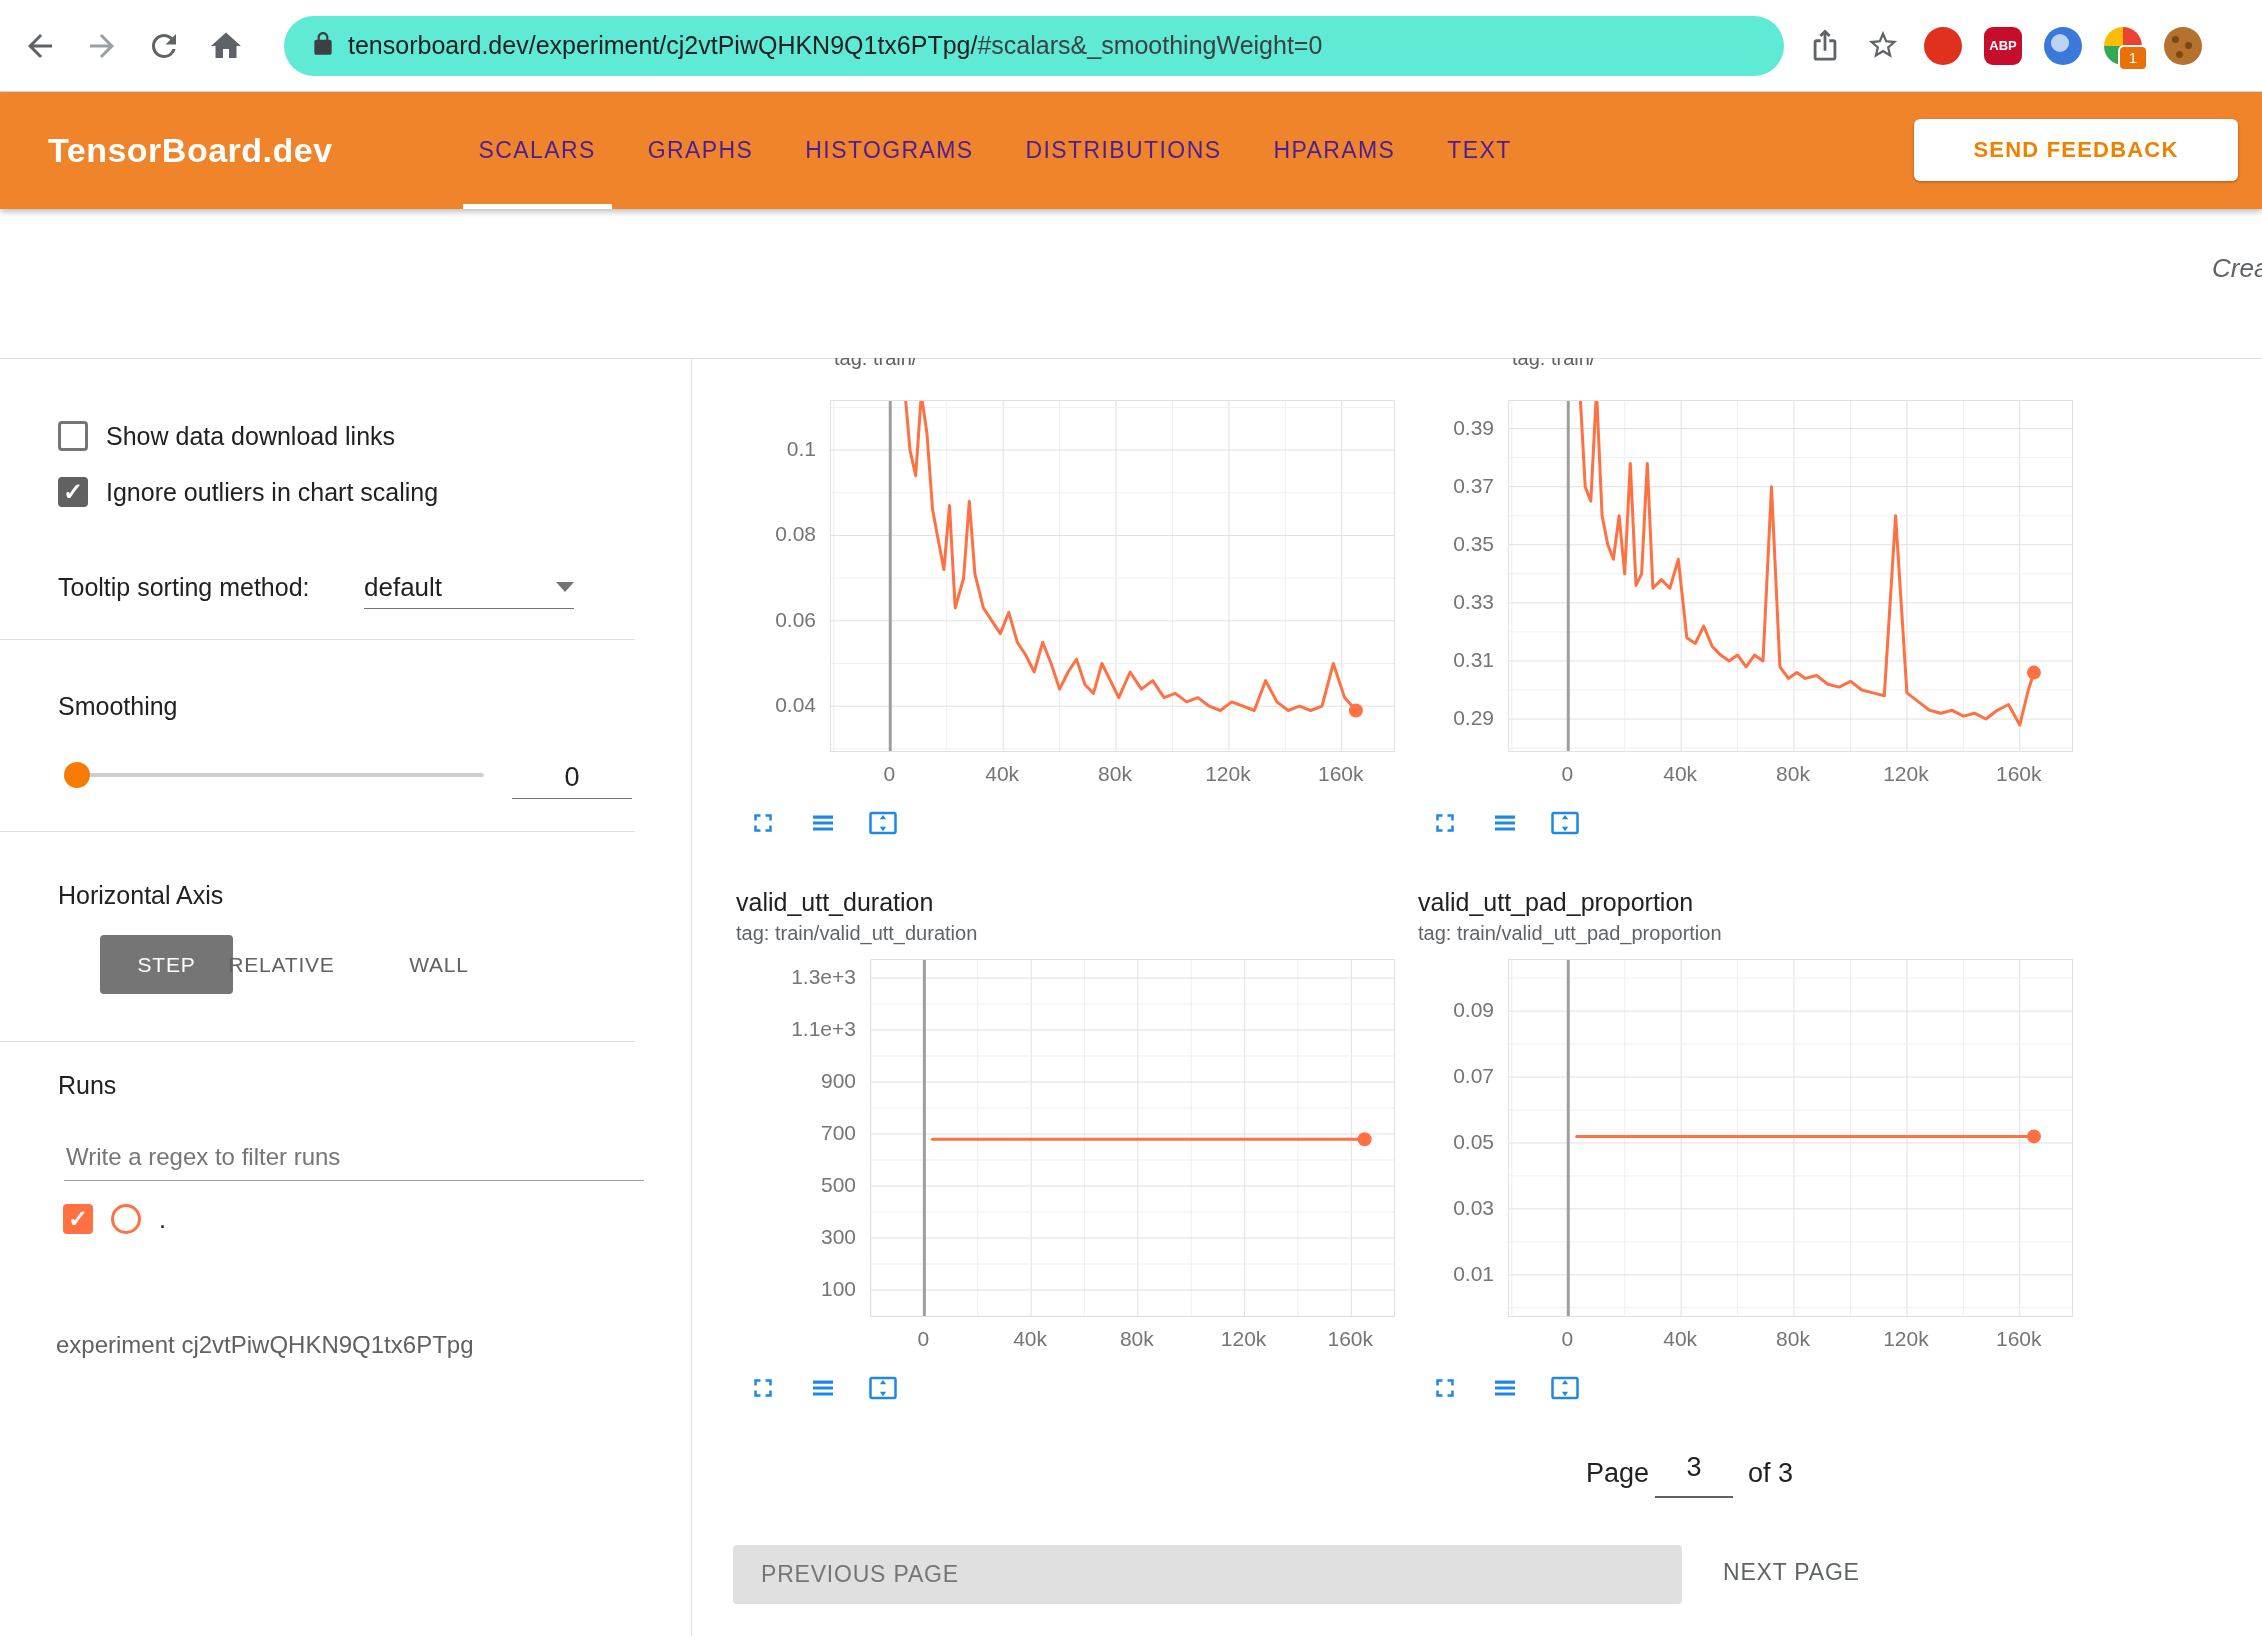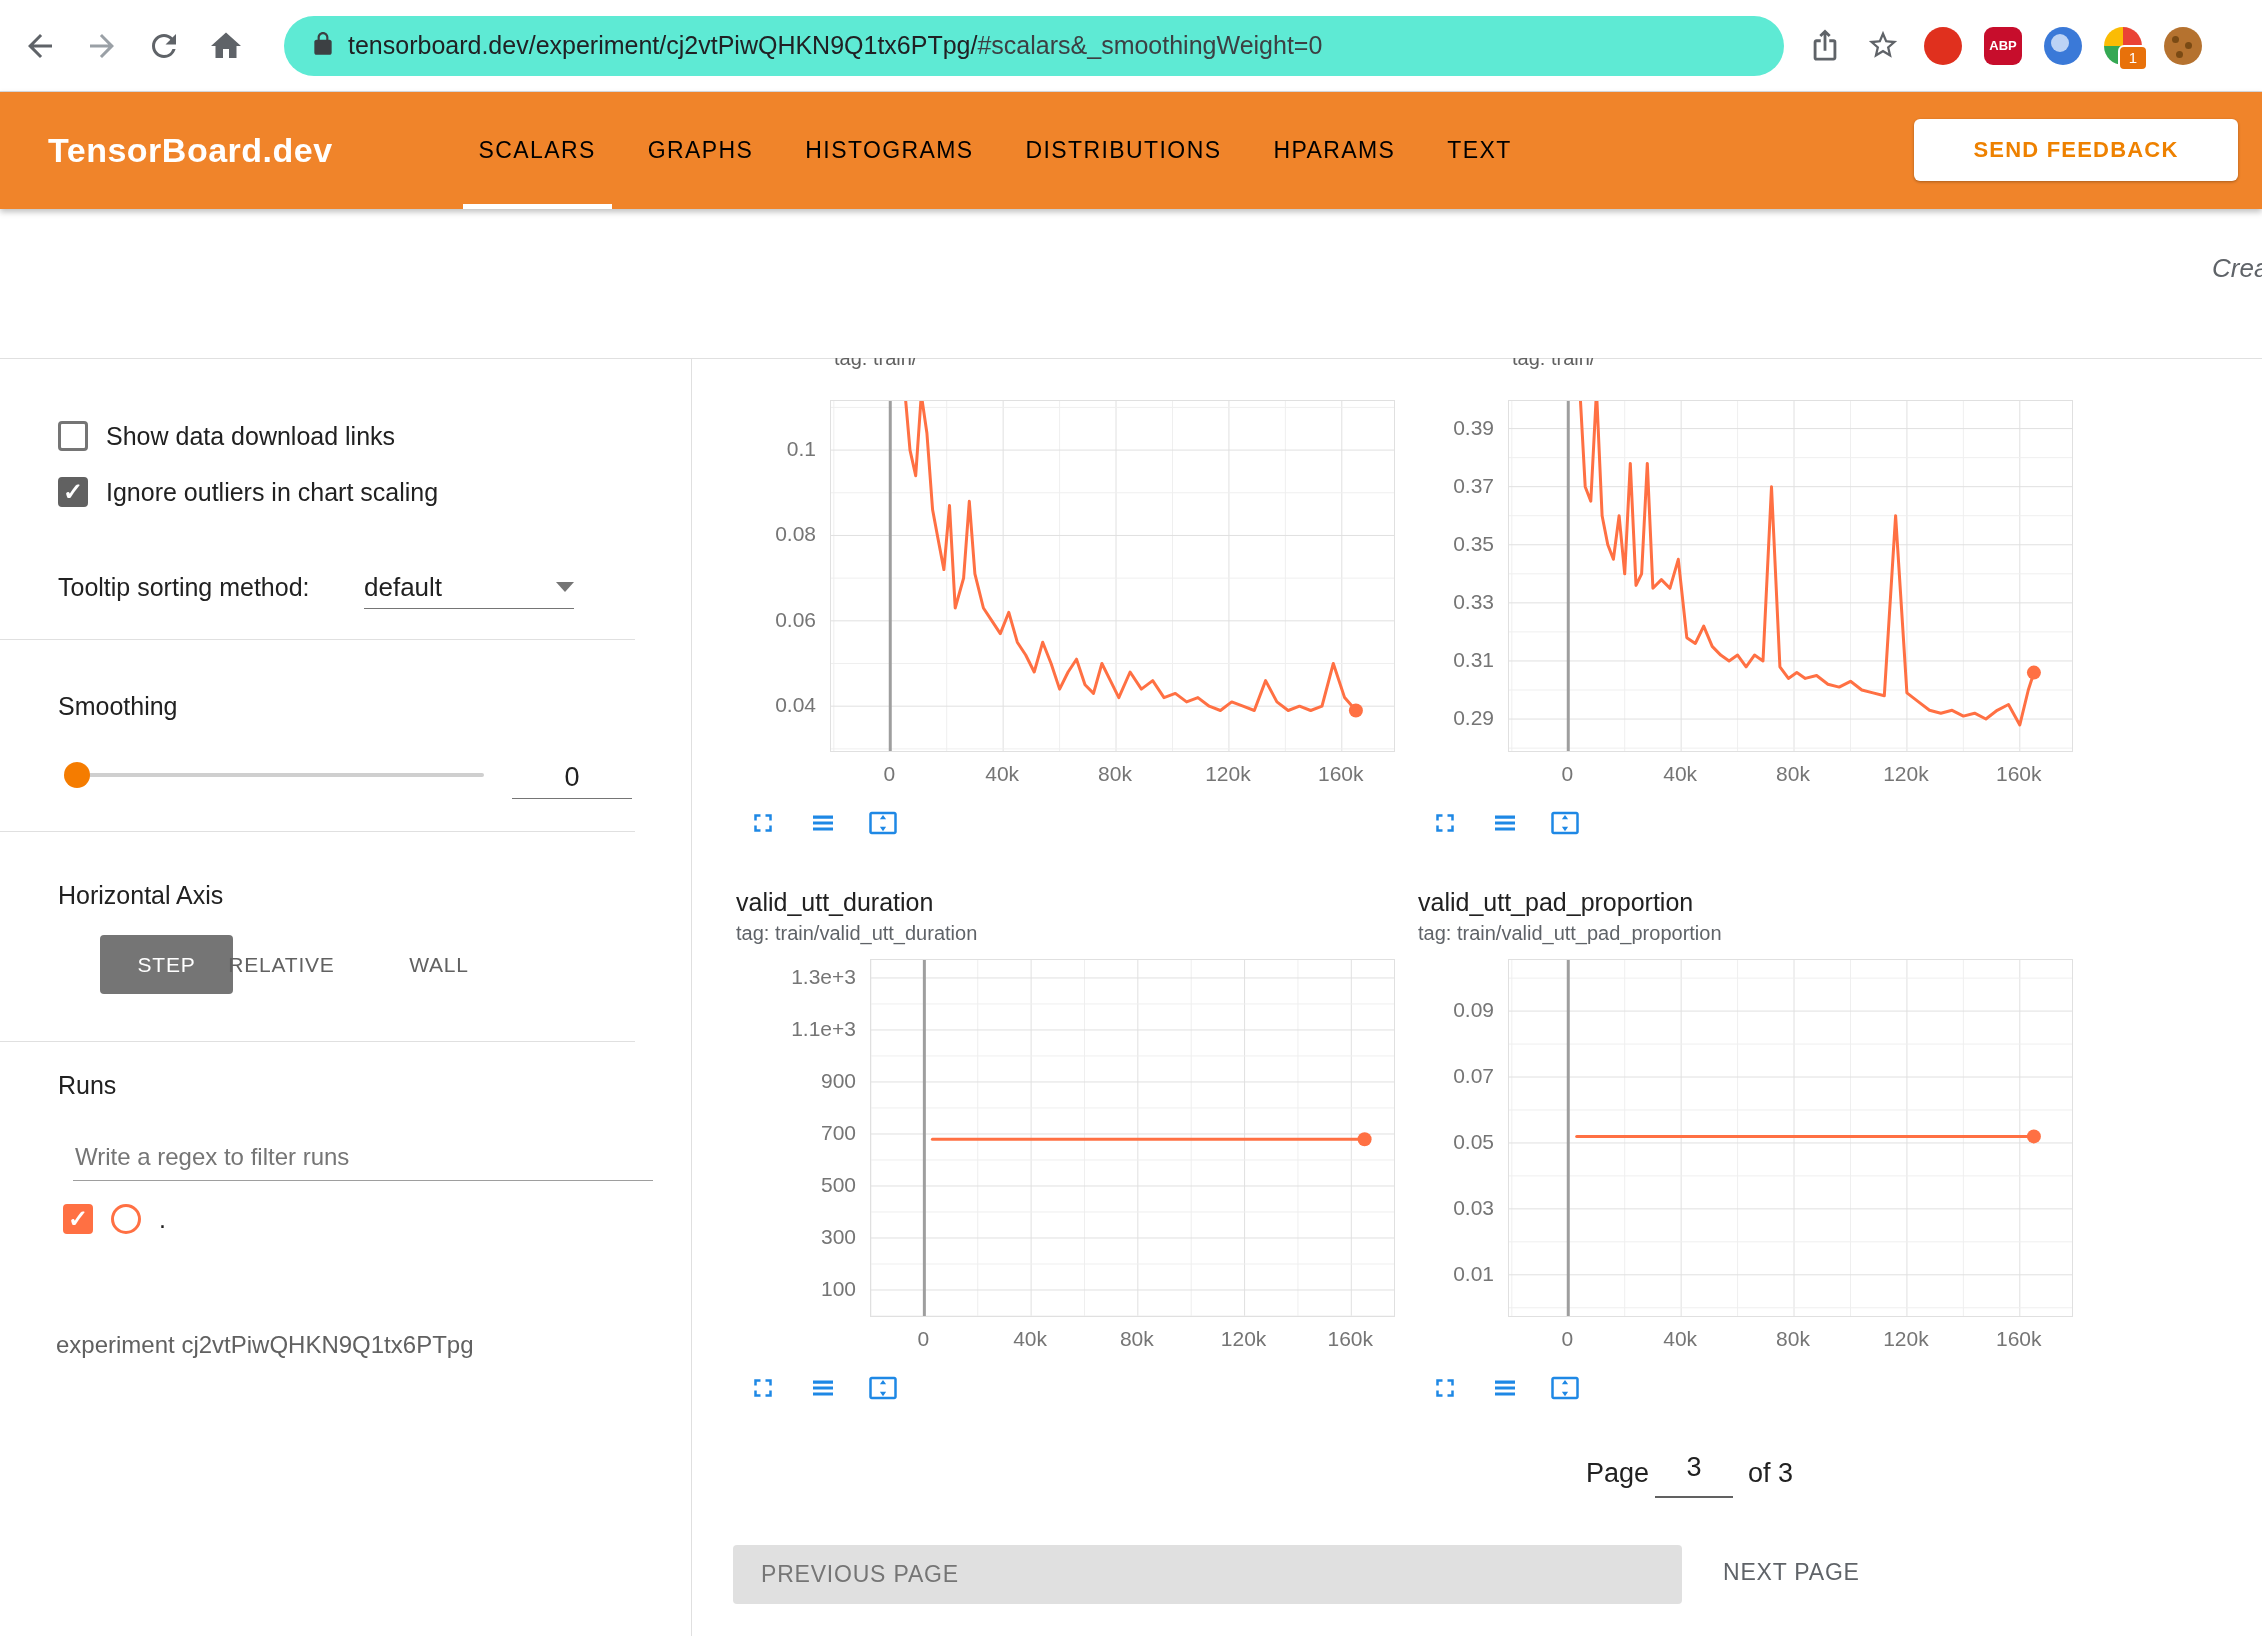--- a/index.html
+++ b/index.html
@@ -30,21 +30,21 @@
   .cookie{background:#b5722f;}
   .cookie i{position:absolute;width:7px;height:7px;border-radius:50%;background:#7a4a14;}
   .cookie i:nth-child(1){left:8px;top:9px;} .cookie i:nth-child(2){left:21px;top:15px;}
   .cookie i:nth-child(3){left:12px;top:24px;}
 
   
   .appbar{position:absolute;left:0;top:92px;width:2262px;height:117px;background:#f0842a;
           box-shadow:0 3px 6px rgba(0,0,0,.25);display:flex;align-items:center;}
   .brand{color:#fff;font-size:34px;font-weight:700;margin-left:48px;letter-spacing:.5px;}
   .nav{display:flex;height:100%;margin-left:120px;}
-  .tab{position:relative;display:flex;align-items:center;height:100%;padding:0 26px;color:#000000;
+  .tab{position:relative;display:flex;align-items:center;height:100%;padding:0 26px;color:#4c1d95;
        font-size:23px;letter-spacing:1.4px;cursor:pointer;text-decoration:none;}
   .tab.active::after{content:"";position:absolute;left:10px;right:10px;bottom:0;height:5px;background:#fff;}
   .feedback{position:absolute;right:24px;top:27px;width:324px;height:62px;background:#fff;border:none;
        border-radius:6px;color:#ee8100;font-size:22px;letter-spacing:1.2px;font-weight:bold;cursor:pointer;
        box-shadow:0 1px 3px rgba(0,0,0,.3);}
 
   
   .crea{position:absolute;left:2212px;top:253px;font-size:26px;font-style:italic;color:#5f6368;white-space:nowrap;}
   .descr{position:absolute;left:48px;top:311px;font-size:25px;color:#5f6368;}
   .topdivider{position:absolute;left:0;top:358px;width:2262px;height:1px;background:#e0e0e0;}
@@ -67,21 +67,21 @@
   .caret{margin-left:auto;width:0;height:0;border-left:9px solid transparent;border-right:9px solid transparent;
          border-top:10px solid #757575;}
   .slider-track{position:absolute;left:76px;top:414px;width:408px;height:4px;background:#cfcfcf;border-radius:2px;cursor:pointer;}
   .slider-thumb{position:absolute;left:64px;top:403px;width:26px;height:26px;border-radius:50%;background:#f57c00;cursor:pointer;}
   .smooth-val{position:absolute;left:512px;top:397px;width:120px;height:42px;line-height:42px;text-align:center;
          font-size:27px;color:#212121;border-bottom:1px solid #757575;cursor:text;}
   .seg{position:absolute;height:59px;display:flex;align-items:center;justify-content:center;font-size:21px;
          letter-spacing:.8px;border-radius:4px;cursor:pointer;}
   .seg.active{background:#757575;color:#fff;}
   .seg.plain{color:#616161;}
-  .filter-input{position:absolute;left:73px;top:775px;width:576px;height:44px;border:none;outline:none;
+  .filter-input{position:absolute;left:64px;top:775px;width:576px;height:44px;border:none;outline:none;
          border-bottom:1px solid #9e9e9e;font-size:24px;color:#212121;font-family:"Liberation Sans",sans-serif;background:transparent;}
   .filter-input::placeholder{color:#757575;}
   .toggle-btn{position:absolute;left:56px;top:897px;width:567px;height:60px;background:#e4e4e4;border:none;
          border-radius:4px;color:#5f6368;font-size:21px;letter-spacing:.8px;cursor:pointer;}
   .exp-name{position:absolute;left:56px;top:972px;font-size:24px;color:#616161;}
 
   
   .chart{position:absolute;}
   .plot{position:absolute;border:1px solid #e0e0e0;background:#fff;box-sizing:content-box;}
   .plot svg{display:block;overflow:hidden;}

